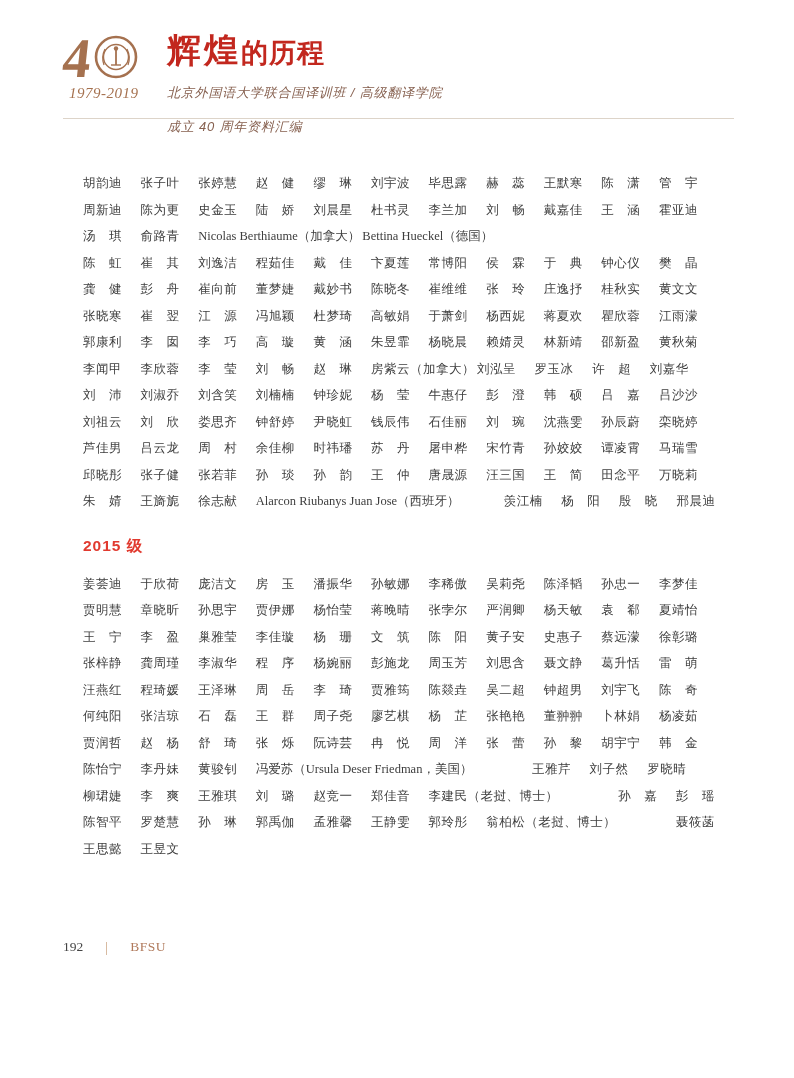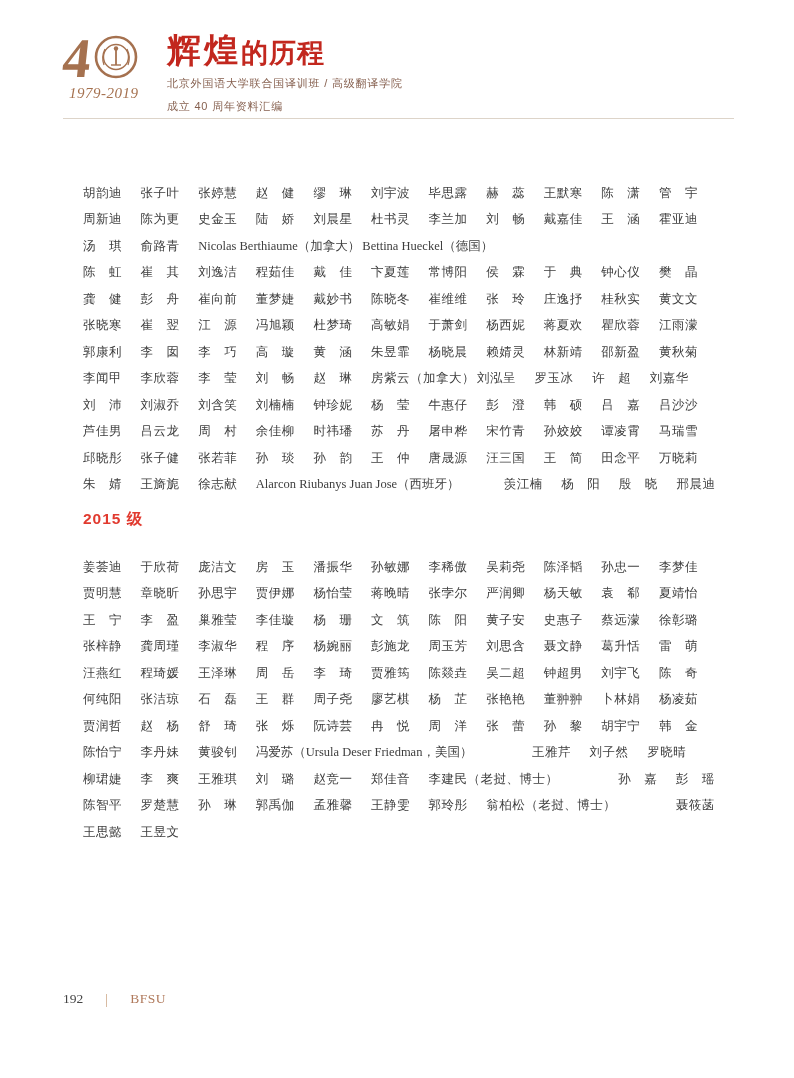--- a/index.html
+++ b/index.html
@@ -31,42 +31,42 @@
   }
   .titles{margin-left:16px;padding-top:0;}
   .title-line{line-height:1;white-space:nowrap;}
   .title-callig{
     font-size:34px;font-weight:bold;
     color:var(--red,#c2271e);letter-spacing:3px;
   }
   .title-rest{font-size:27px;font-weight:bold;color:var(--red,#c2271e);letter-spacing:1px;}
   .subtitle{
     font-family:"Liberation Sans","DejaVu Sans",sans-serif;
-    font-size:11px;color:var(--subtitle,#86604f);
-    margin-top:8px;letter-spacing:.8px;
+    font-size:13px;color:var(--subtitle,#86604f);
+    margin-top:16px;letter-spacing:.8px;font-style:italic;
   }
   .header-rule{border:none;border-top:1px solid #ddd4c9;margin:12px 0 0 0;}
   
   main{padding-left:20px;margin-top:56px;}
   .sec-heading{
     font-family:"Liberation Sans","DejaVu Sans",sans-serif;
     font-size:15.5px;font-weight:600;
     color:var(--red2,#e13a2f);
     margin:16px 0 19px 0;letter-spacing:1px;
   }
-  .row{display:flex;height:26.5px;align-items:flex-end;}
+  .row{display:flex;height:26.5px;align-items:flex-start;}
   .cell{
     min-width:57.6px;box-sizing:border-box;
     font-size:12.5px;white-space:nowrap;letter-spacing:.5px;
     padding-right:2px;
   }
   .cell.latin{letter-spacing:0;}
   
   footer{
-    position:absolute;left:63px;top:991px;
+    position:absolute;left:63px;top:939px;
     display:flex;align-items:flex-end;gap:23px;font-size:13.5px;
   }
   .page-num{color:#444;}
   .footer-divider{width:1px;height:13px;background:#d8bba2;display:inline-block;}
   .brand{color:var(--brand,#b07a5c);letter-spacing:.5px;}
 </style>
 </head>
 <body>
 
 <div class="page">
@@ -205,20 +205,33 @@
           <span class="cell">刘楠楠</span>
           <span class="cell">钟珍妮</span>
           <span class="cell">杨　莹</span>
           <span class="cell">牛惠仔</span>
           <span class="cell">彭　澄</span>
           <span class="cell">韩　硕</span>
           <span class="cell">吕　嘉</span>
           <span class="cell">吕沙沙</span>
         </div>
         <div class="row">
+          <span class="cell">刘祖云</span>
+          <span class="cell">刘　欣</span>
+          <span class="cell">娄思齐</span>
+          <span class="cell">钟舒婷</span>
+          <span class="cell">尹晓虹</span>
+          <span class="cell">钱辰伟</span>
+          <span class="cell">石佳丽</span>
+          <span class="cell">刘　琬</span>
+          <span class="cell">沈燕雯</span>
+          <span class="cell">孙辰蔚</span>
+          <span class="cell">栾晓婷</span>
+        </div>
+        <div class="row">
           <span class="cell">芦佳男</span>
           <span class="cell">吕云龙</span>
           <span class="cell">周　村</span>
           <span class="cell">余佳柳</span>
           <span class="cell">时祎璠</span>
           <span class="cell">苏　丹</span>
           <span class="cell">屠申桦</span>
           <span class="cell">宋竹青</span>
           <span class="cell">孙姣姣</span>
           <span class="cell">谭凌霄</span>

